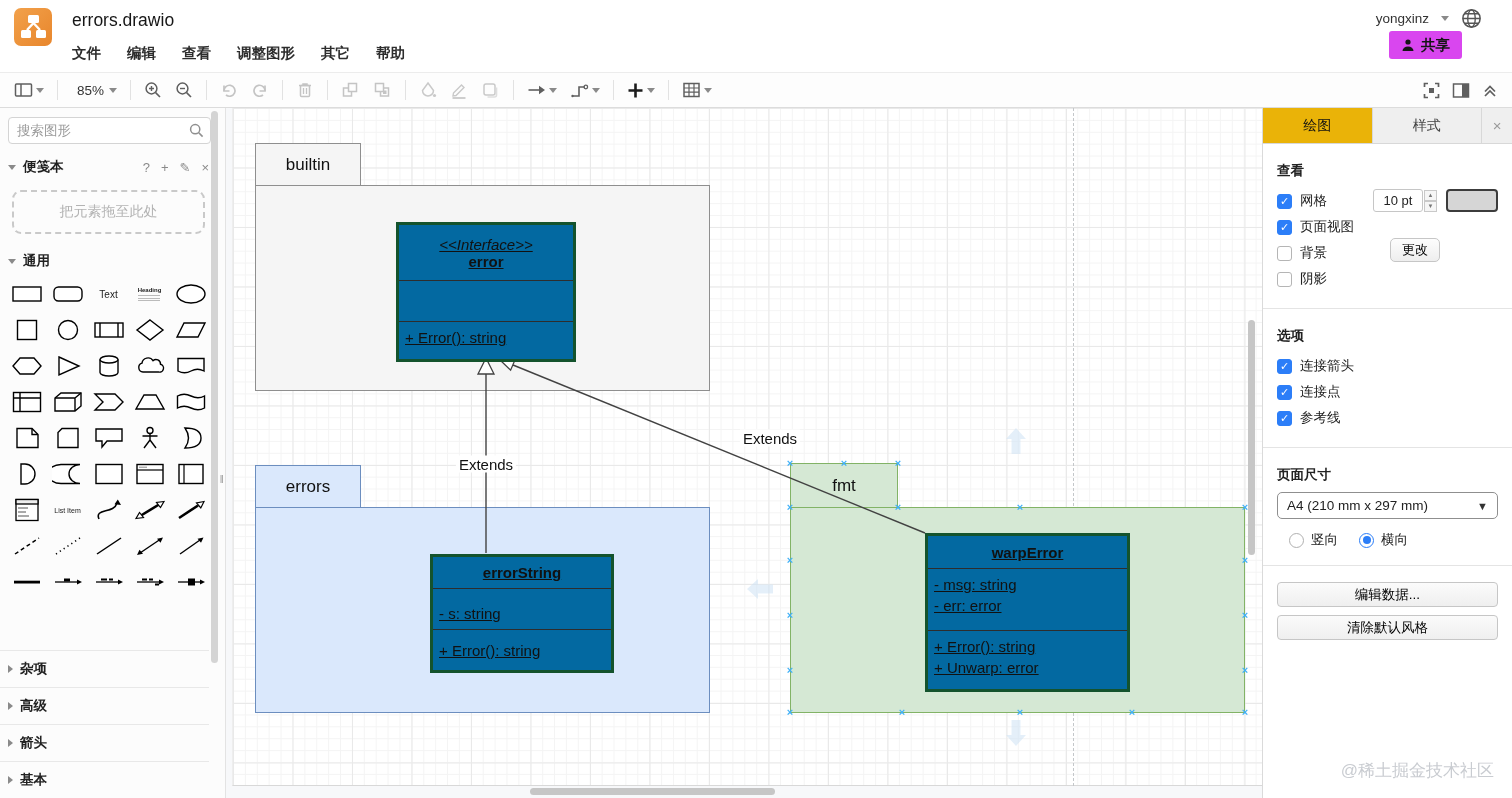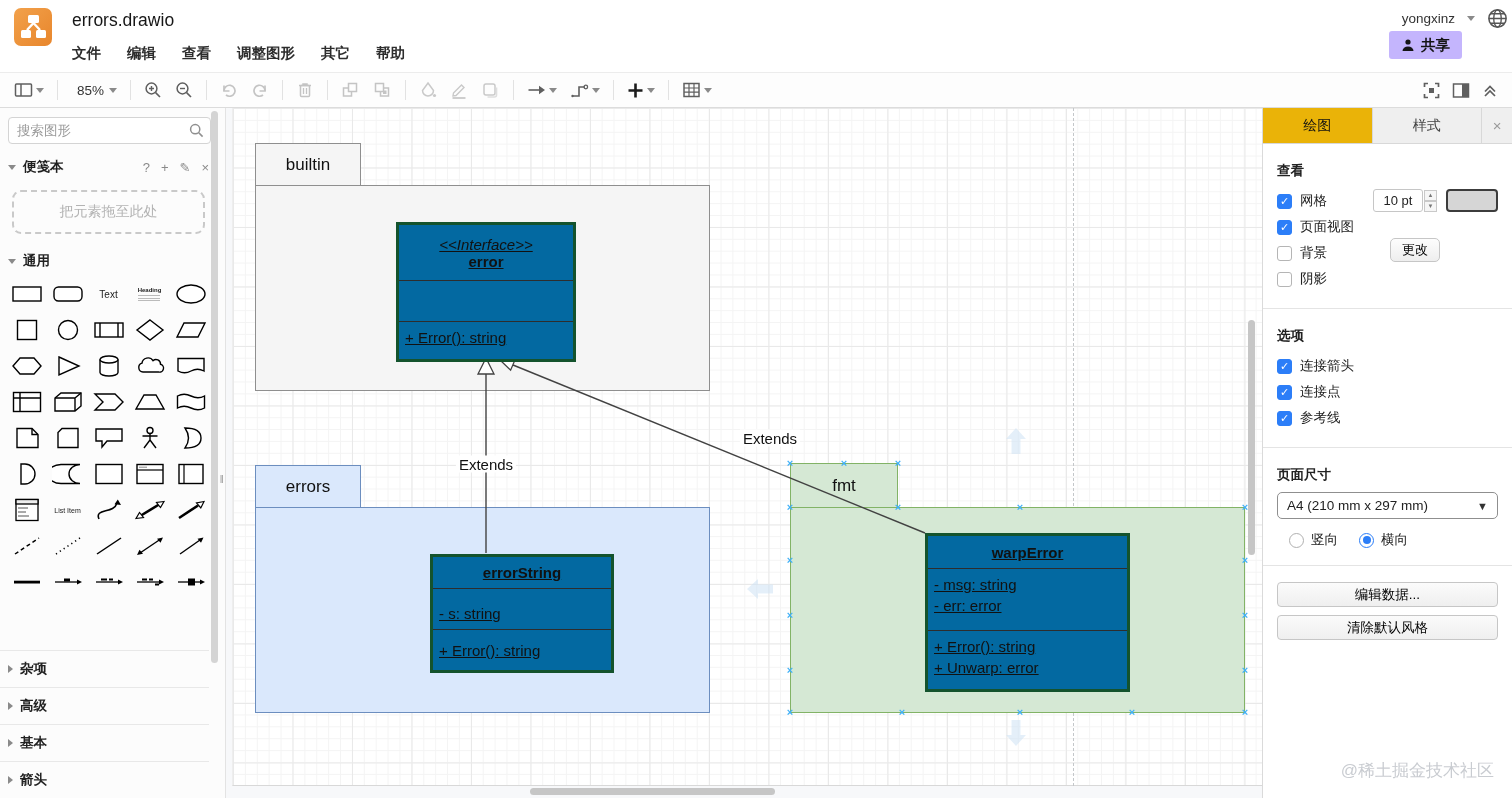--- a/index.html
+++ b/index.html
@@ -7,26 +7,26 @@
     font-family:"Liberation Sans","DejaVu Sans",sans-serif; color:#222; }
 
   
   .topbar { position:relative; height:72px; background:#fff; }
   .logo { position:absolute; left:14px; top:8px; width:38px; height:38px; border-radius:7px;
     background:linear-gradient(135deg,#f2a14b,#e8862c); }
   .logo svg { position:absolute; inset:0; }
   .doc-title { position:absolute; left:72px; top:10px; font-size:17.5px; color:#161616; }
   .menubar { position:absolute; left:72px; top:44px; display:flex; gap:26px; }
   .menubar span { font-size:14.5px; font-weight:600; color:#2d2d2d; cursor:default; }
-  .top-right { position:absolute; right:4px; top:8px; display:flex; align-items:center; gap:12px; }
+  .top-right { position:absolute; right:30px; top:8px; display:flex; align-items:center; gap:12px; }
   .username { font-size:13.5px; color:#333; }
   .caret { width:0; height:0; border-left:4px solid transparent; border-right:4px solid transparent;
     border-top:5px solid #8a8a8a; display:inline-block; }
   .share-btn { position:absolute; right:50px; top:31px; width:73px; height:28px; border:none;
-    border-radius:3px; background:#c4b5fd; display:flex; align-items:center; justify-content:center;
+    border-radius:3px; background:#d946ef; display:flex; align-items:center; justify-content:center;
     gap:6px; font-size:14.5px; font-weight:700; color:#151515; cursor:pointer; }
 
   
   .toolbar { height:36px; border-top:1px solid #ececec; border-bottom:1px solid #dcdcdc;
     background:#fdfdfd; display:flex; align-items:center; padding:0 14px; gap:13px; }
   .tb { display:flex; align-items:center; gap:3px; cursor:pointer; }
   .tb svg { display:block; }
   .tsep { width:1px; height:20px; background:#e2e2e2; }
   .zoom-label { font-size:13.5px; color:#333; padding:0 2px 0 6px; }
   .tb-right { margin-left:auto; display:flex; gap:12px; align-items:center; }
@@ -596,25 +596,25 @@
       <div class="col-row">
         <span class="tri"></span>
         <b>杂项</b>
       </div>
       <div class="col-row">
         <span class="tri"></span>
         <b>高级</b>
       </div>
       <div class="col-row">
         <span class="tri"></span>
-        <b>基本</b>
+        <b>箭头</b>
       </div>
       <div class="col-row">
         <span class="tri"></span>
-        <b>箭头</b>
+        <b>基本</b>
       </div>
     </div>
     <div class="side-scroll"></div>
     <div class="side-resize">‖</div>
   </aside>
 
   <div class="canvas">
     <div class="gridbg"></div>
     <div class="page-divider"></div>
 

